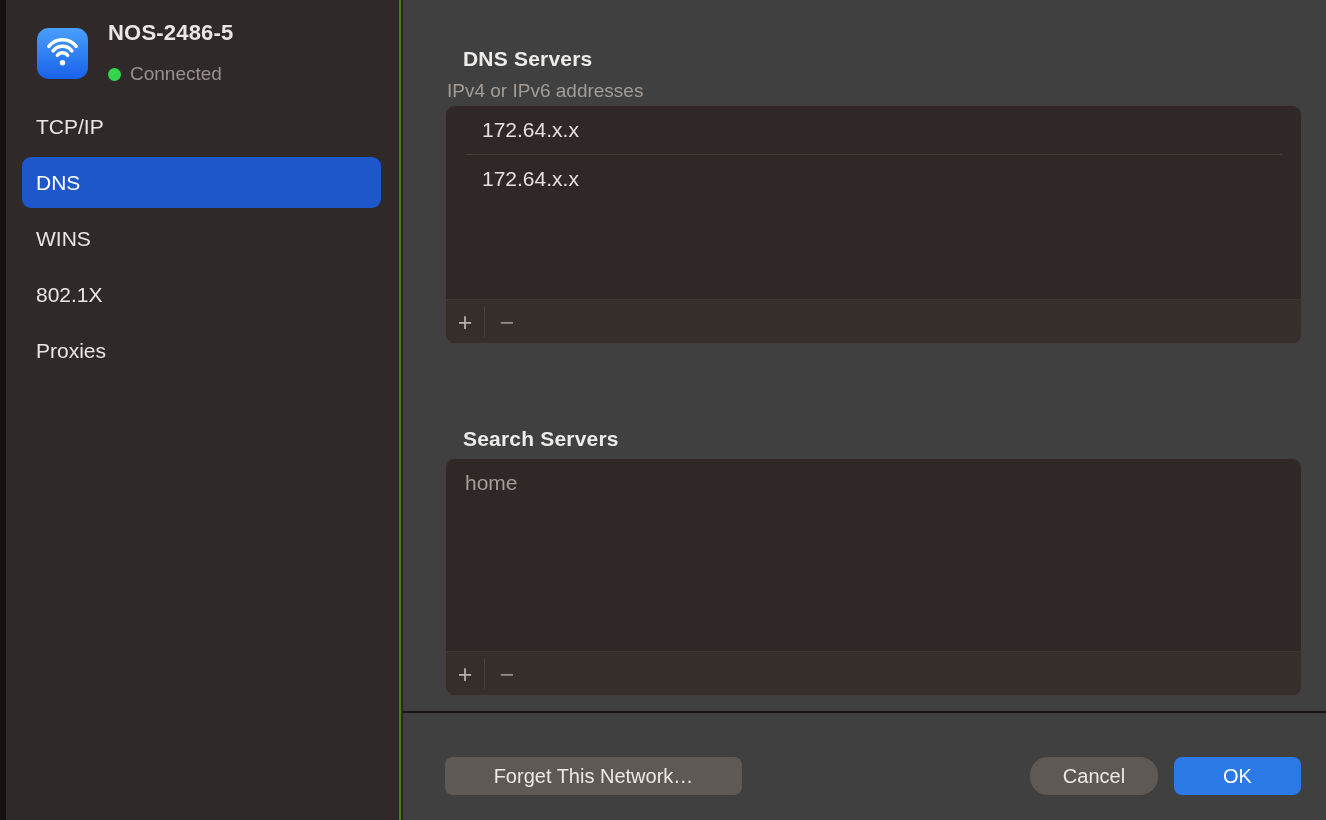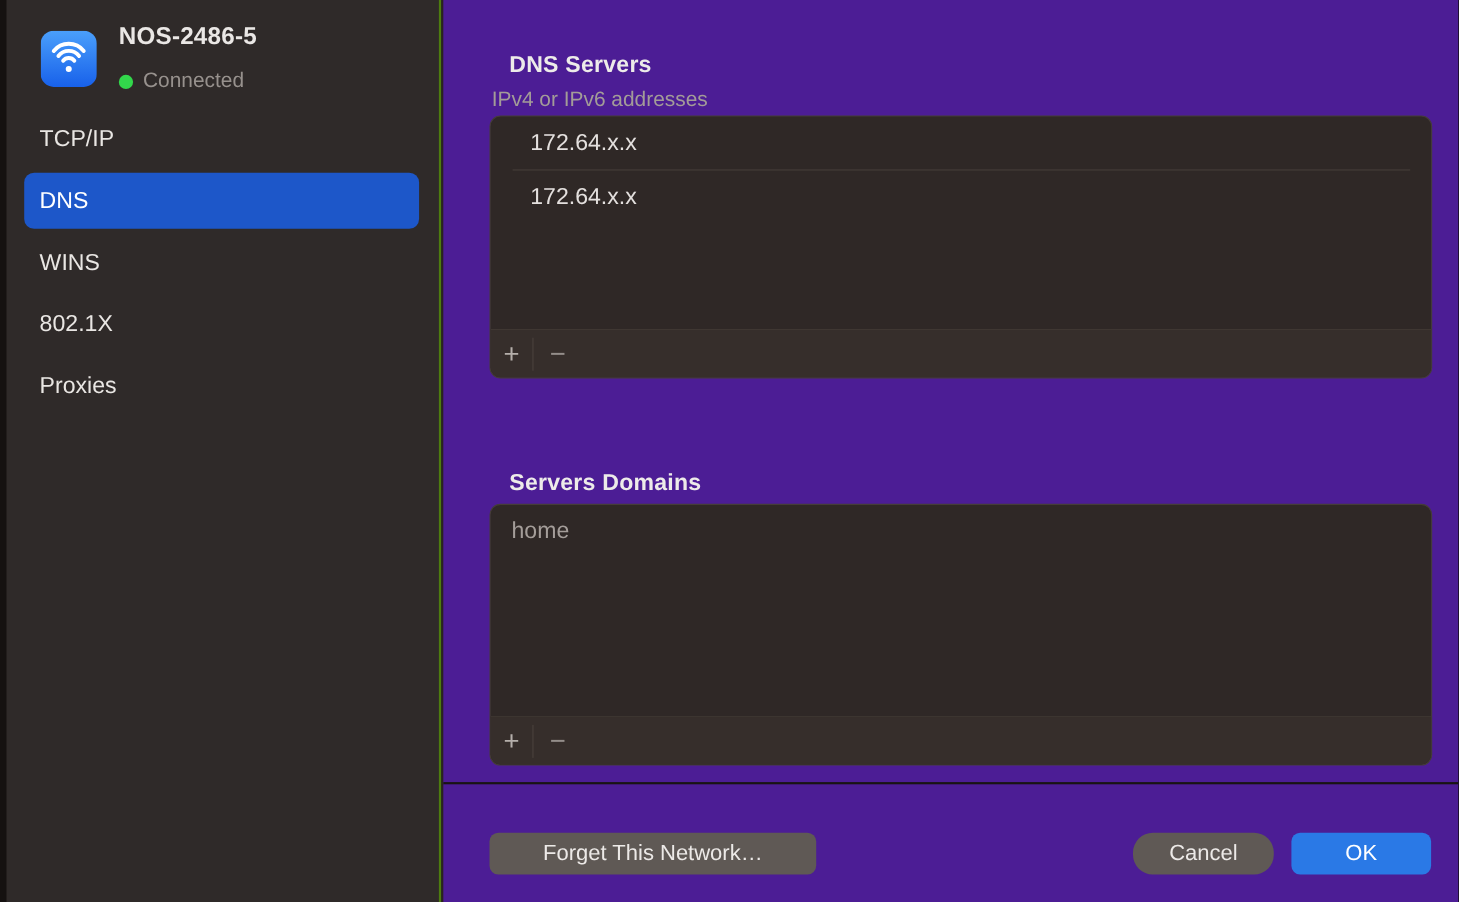--- a/index.html
+++ b/index.html
@@ -25,21 +25,21 @@
 
   .menu{position:absolute;top:101px;left:16px;right:18px;}
   .menu-item{
     height:51px;margin-bottom:5px;display:flex;align-items:center;
     padding-left:14px;border-radius:9px;cursor:default;
     font-size:21px;color:#e9e6e3;
   }
   .menu-item.selected{background:#1d57c9;color:#ffffff;text-align:right;}
 
   
-  .content{position:absolute;left:403px;top:0;width:923px;height:100%;background:#4c1d95;}
+  .content{position:absolute;left:403px;top:0;width:923px;height:100%;background:#404040;}
   .sec-title{position:absolute;left:60px;font-size:21px;font-weight:700;color:#edebe9;letter-spacing:.2px;}
   .sec-sub{position:absolute;left:44px;font-size:19px;color:#a39c98;}
   .t-dns{top:30px;}
   .sub-dns{top:61px;}
   .t-search{top:410px;}
 
   .listbox{
     position:absolute;left:42px;width:857px;
     background:#2f2826;border:1px solid #453d38;border-radius:10px;
   }
@@ -139,21 +139,21 @@
       <div class="lb-row">
         <span>172.64.x.x</span>
       </div>
       <div class="lb-footer">
         <button class="mini-btn">+</button>
         <span class="vsep"></span>
         <button class="mini-btn minus">−</button>
       </div>
     </div>
 
-    <h2 class="sec-title t-search">Servers Domains</h2>
+    <h2 class="sec-title t-search">Search Servers</h2>
 
     <div class="listbox box-search">
       <div class="lb-row">
         <span>home</span>
       </div>
       <div class="lb-footer">
         <button class="mini-btn">+</button>
         <span class="vsep"></span>
         <button class="mini-btn minus">−</button>
       </div>

